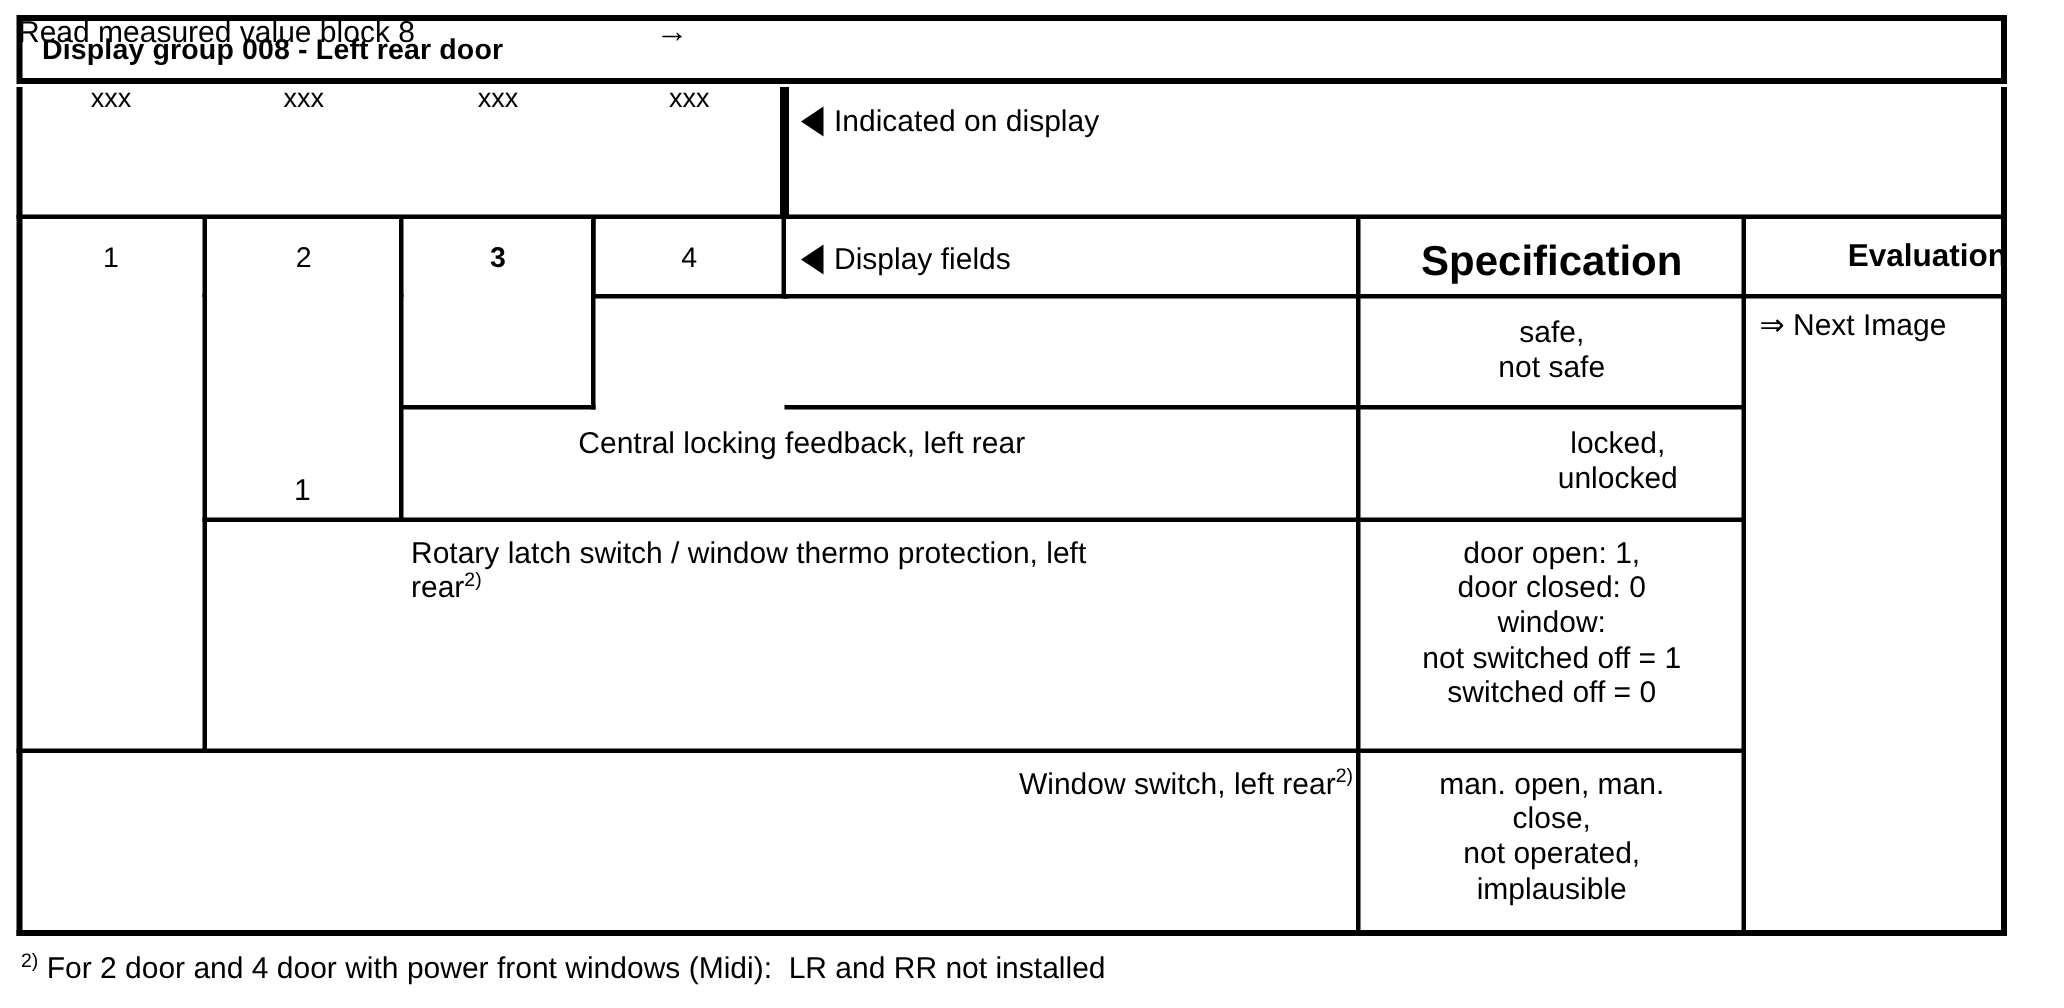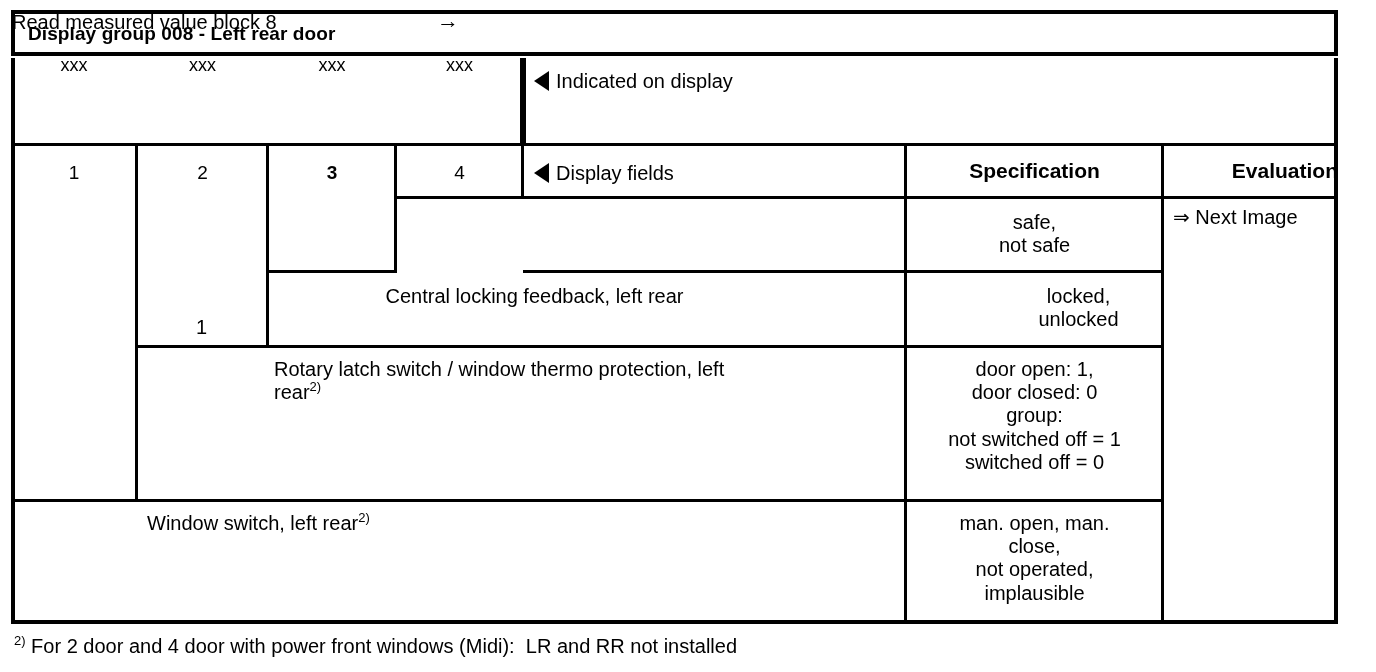--- a/index.html
+++ b/index.html
@@ -78,21 +78,21 @@
   }
   .tri-left{
     width:0;height:0;
     border-top:10px solid transparent;
     border-bottom:10px solid transparent;
     border-right:15px solid #000;
     display:inline-block;
   }
   #spec-head{
     position:absolute;left:906px;top:160px;width:257px;
-    text-align:center;font-size:21px;font-weight:bold;line-height:1;
+    text-align:center;font-size:28px;font-weight:bold;line-height:1;
   }
   #eval-head{
     position:absolute;left:1163px;top:160px;width:175px;
     text-align:right;font-size:21px;font-weight:bold;line-height:1;
   }
 
   
   .cell-text{
     position:absolute;font-size:20px;line-height:1.16;
   }
@@ -188,26 +188,26 @@
     <div>unlocked</div>
   </div>
 
   <div class="cell-text lft" style="left:274px;top:358px;width:628px;">
     <span>Rotary latch switch / window thermo protection, left</span><br>
     <span>rear</span><sup>2)</sup>
   </div>
   <div class="cell-text ctr" style="left:907px;top:358px;width:255px;">
     <div>door open:  1,</div>
     <div>door closed:  0</div>
-    <div>group:</div>
+    <div>window:</div>
     <div>not switched off = 1</div>
     <div>switched off = 0</div>
   </div>
 
-  <div class="cell-text lft" style="left:147px;top:512px;width:755px;">
+  <div class="cell-text lft" style="left:147px;top:512px;width:755px;text-align:right;">
     <span>Window switch, left rear</span><sup>2)</sup>
   </div>
   <div class="cell-text ctr" style="left:907px;top:512px;width:255px;">
     <div>man. open, man.</div>
     <div>close,</div>
     <div>not operated,</div>
     <div>implausible</div>
   </div>
 
   <div id="footnote"><sup>2)</sup><span> For 2 door and 4 door with power front windows (Midi):  LR and RR not installed</span></div>

